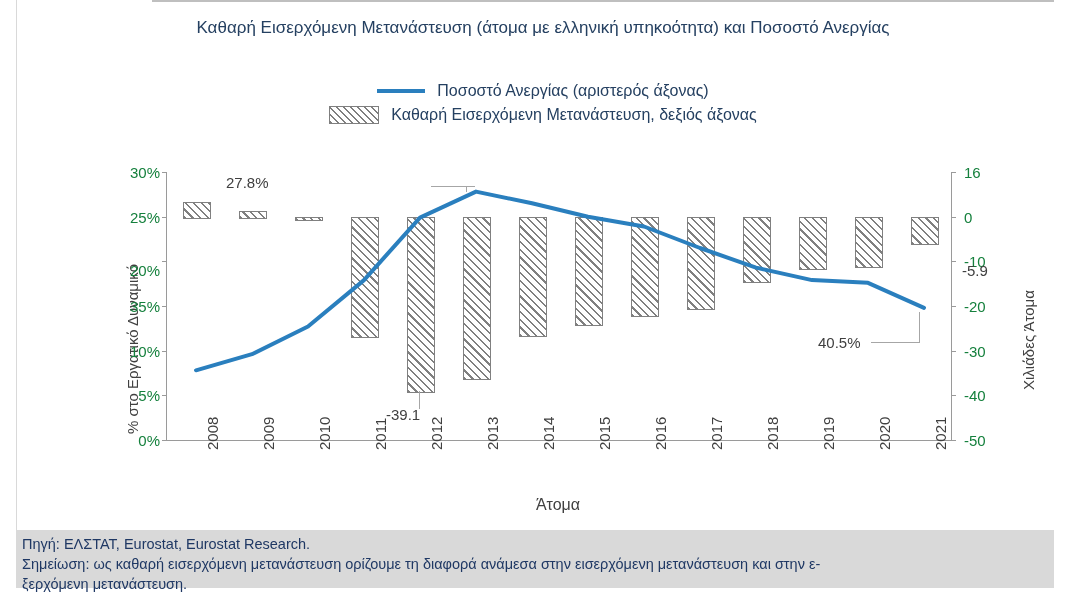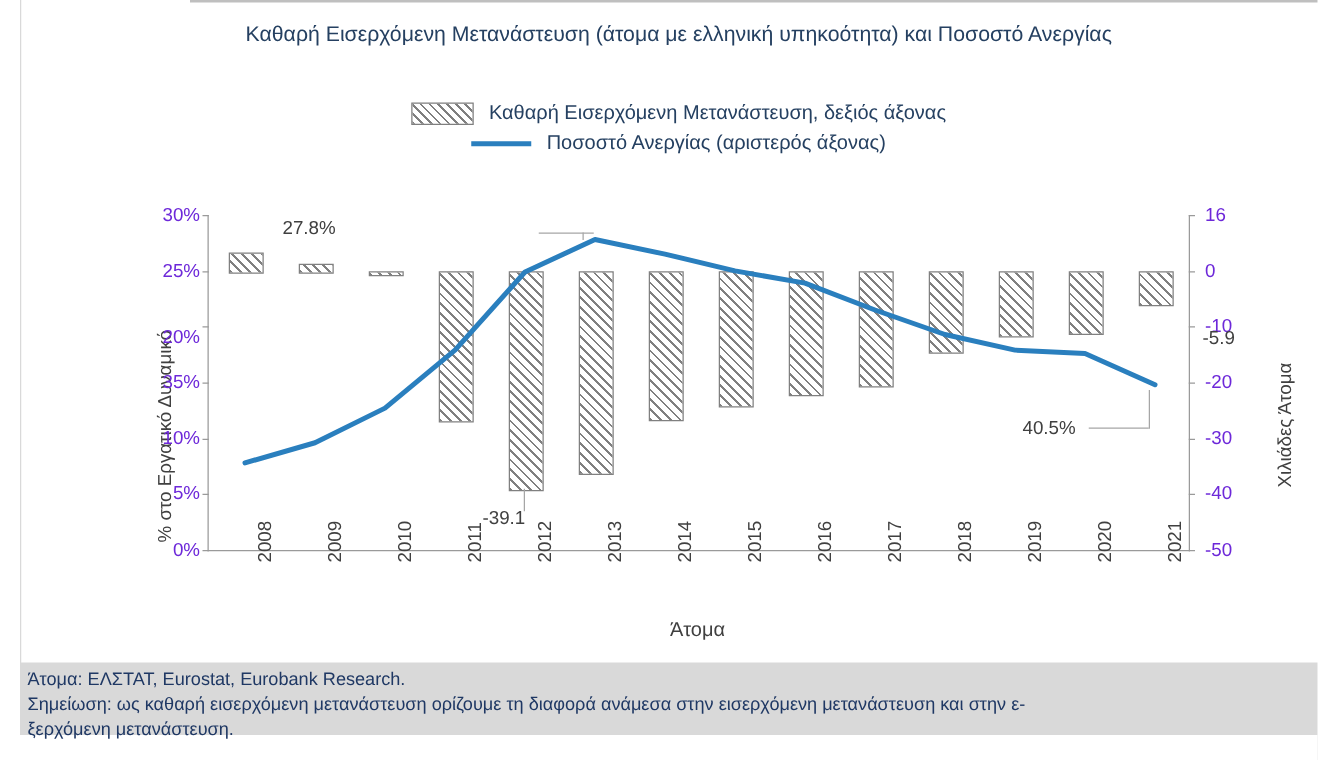--- a/index.html
+++ b/index.html
@@ -92,21 +92,21 @@
     top: 168px;
     height: 268px;
     width: 46px;
   }
   .y-left-labels { left: 96px; text-align: right; }
   .y-right-labels { left: 940px; text-align: left; }
   .ytick {
     position: absolute;
     right: 0;
     font-size: 15px;
-    color: #6d28d9;
+    color: #15803d;
     transform: translateY(-50%);
     white-space: nowrap;
   }
   .y-right-labels .ytick { left: 6px; right: auto; }
   .tickmark {
     position: absolute;
     left: -5px;
     width: 5px;
     height: 1px;
     background: #9a9a9a;
@@ -213,26 +213,26 @@
 
   <div class="left-rail"></div>
   <div class="top-rule"></div>
 
   <div class="chart-area">
 
     <div class="chart-title">Καθαρή Εισερχόμενη Μετανάστευση (άτομα με ελληνική υπηκοότητα) και Ποσοστό Ανεργίας</div>
 
     <div class="legend">
       <div class="legend-row">
+        <span class="legend-swatch-line"></span>
+        <span class="legend-label">Ποσοστό Ανεργίας (αριστερός άξονας)</span>
+      </div>
+      <div class="legend-row">
         <span class="legend-swatch-hatch"></span>
         <span class="legend-label">Καθαρή Εισερχόμενη Μετανάστευση, δεξιός άξονας</span>
-      </div>
-      <div class="legend-row">
-        <span class="legend-swatch-line"></span>
-        <span class="legend-label">Ποσοστό Ανεργίας (αριστερός άξονας)</span>
       </div>
     </div>
 
     <div class="axis-title-left" style="left:106px; top:430px;">% στο Εργατικό Δυναμικό</div>
 
     <div class="axis-title-right">Χιλιάδες Άτομα</div>
 
     <div class="y-left-labels">
       <span class="ytick" style="top:268px">0%</span>
       <span class="ytick" style="top:223.3px">5%</span>
@@ -314,19 +314,19 @@
     <span class="xtick" style="left:746px;">2018</span>
     <span class="xtick" style="left:802px;">2019</span>
     <span class="xtick" style="left:858px;">2020</span>
     <span class="xtick" style="left:914px;">2021</span>
 
     <div class="axis-title-x">Άτομα</div>
   </div>
 
   <div class="footer-band"></div>
   <div class="footer-white"></div>
-  <div class="footer-text">Άτομα: ΕΛΣΤΑΤ, Eurostat, Eurobank Research.</div>
+  <div class="footer-text">Πηγή: ΕΛΣΤΑΤ, Eurostat, Eurostat Research.</div>
   <div class="footer-line2">
     <span>Σημείωση: ως καθαρή εισερχόμενη μετανάστευση ορίζουμε τη διαφορά ανάμεσα στην εισερχόμενη μετανάστευση και στην ε-</span><br>
     <span>ξερχόμενη μετανάστευση.</span>
   </div>
 
 </div>
 
 </body></html>

